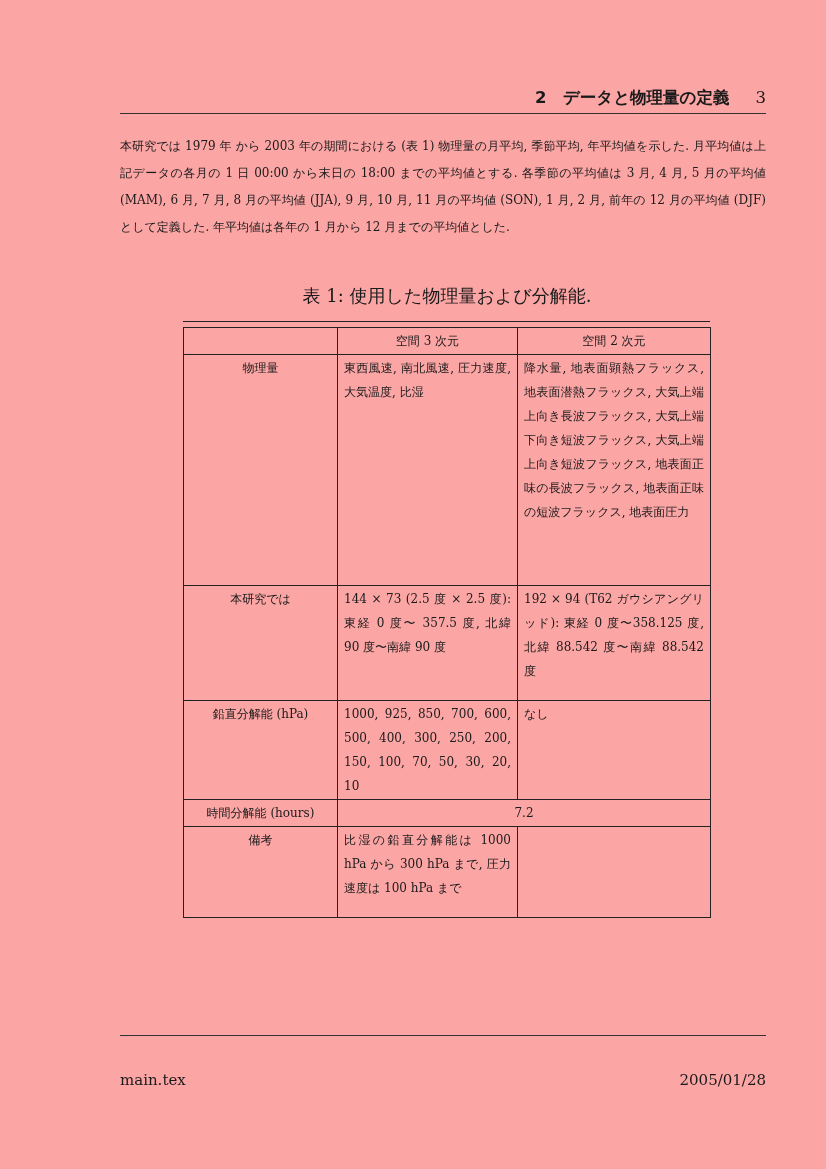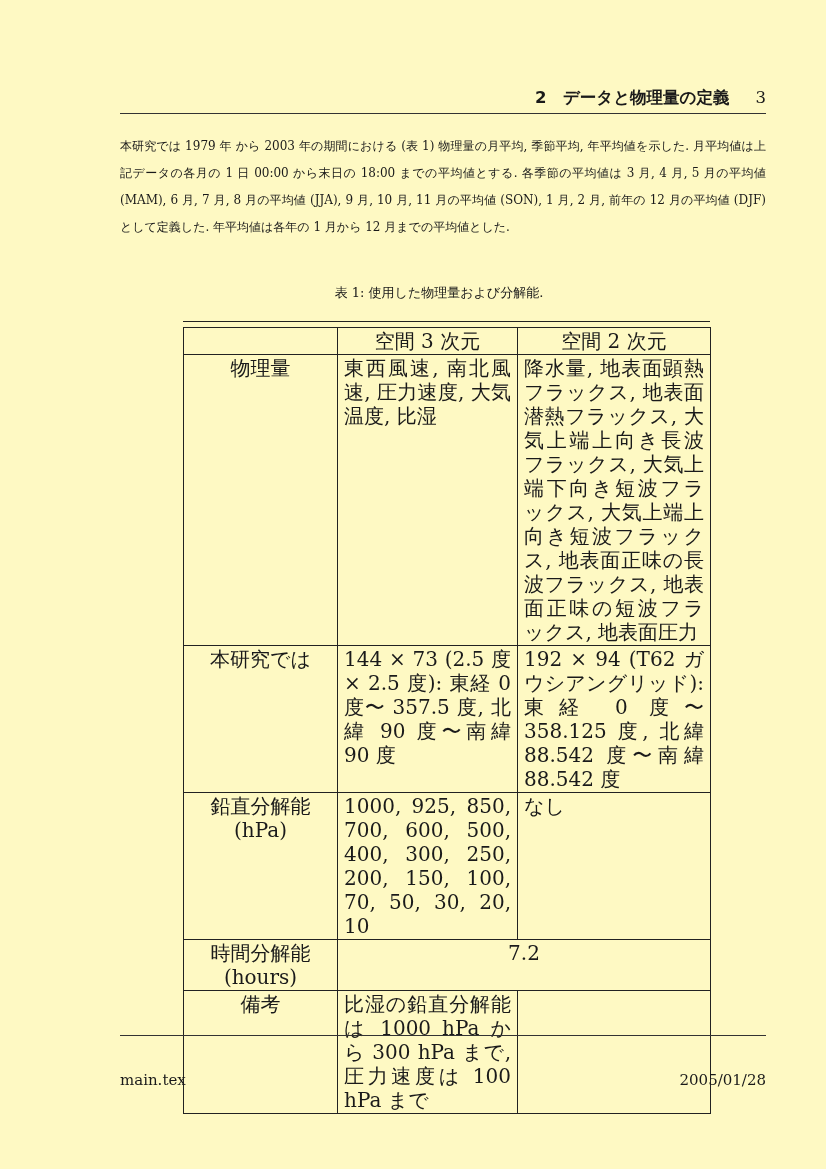--- a/index.html
+++ b/index.html
@@ -1,19 +1,19 @@
 <!DOCTYPE html>
 <html><head>
 <meta charset="utf-8">
 <style>
   html,body{margin:0;padding:0;background:#888;}
   .page{
     position:relative;
     width:826px;height:1169px;
-    background:#fef9c3;
+    background:#fca5a5;
     margin:0 auto;
     font-family:"DejaVu Serif","Liberation Serif",serif;
     color:#1a1a1a;
     overflow:hidden;
   }
   
   .running-head{
     position:absolute;top:87px;left:120px;width:646px;
     display:flex;justify-content:flex-end;align-items:baseline;
     font-family:"DejaVu Sans","Liberation Sans",sans-serif;
@@ -28,33 +28,33 @@
     border-top:1px solid #333;
   }
   
   .body-text{
     position:absolute;top:133px;left:120px;width:646px;
     margin:0;font-size:12px;line-height:27px;
     text-align:justify;
   }
   
   .caption{
-    position:absolute;top:284px;left:116px;width:646px;
-    text-align:center;font-size:13px;
+    position:absolute;top:284px;left:124px;width:646px;
+    text-align:center;font-size:18px;
   }
   
   .table-wrap{
     position:absolute;top:321px;left:183px;width:527px;
   }
   .double-rule{
     height:5px;border-top:1px solid #222;
   }
   table.spec{
     border-collapse:collapse;width:527px;table-layout:fixed;
-    font-size:20px;line-height:24px;
+    font-size:12px;line-height:24px;
   }
   table.spec th,table.spec td{
     border:1px solid #222;
     padding:1px 6px;
     vertical-align:top;
     font-weight:normal;
     overflow:hidden;
   }
   table.spec col.c1{width:154px;}
   table.spec col.c2{width:180px;}

